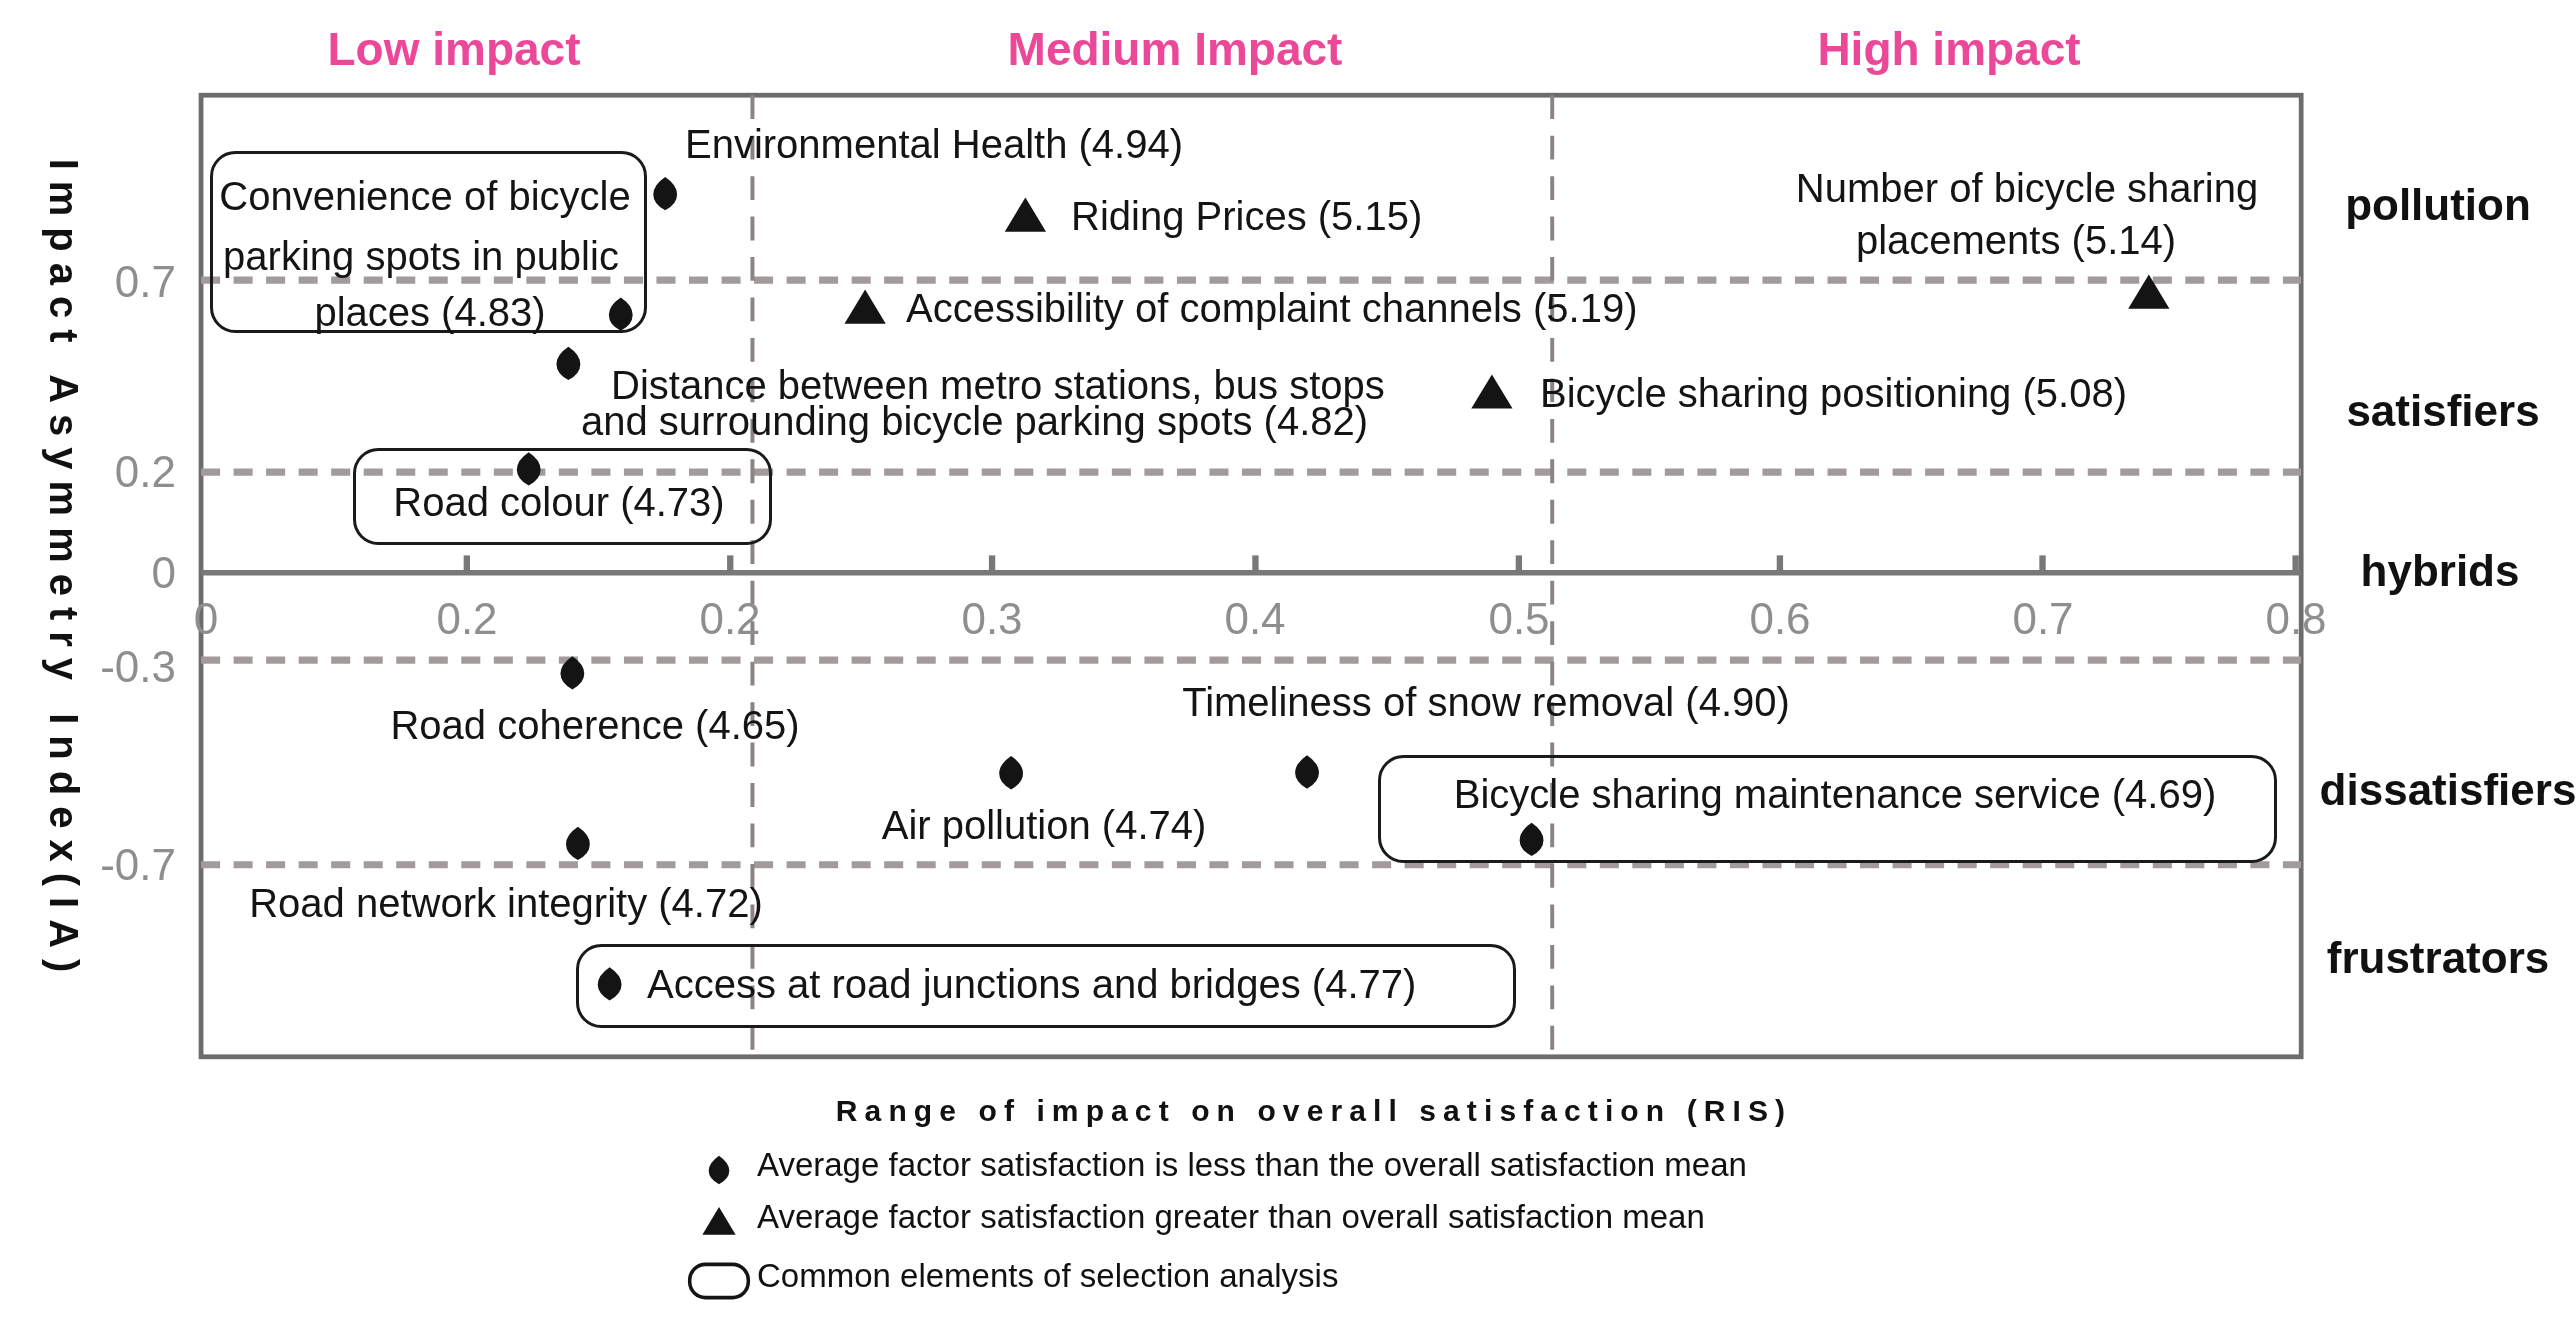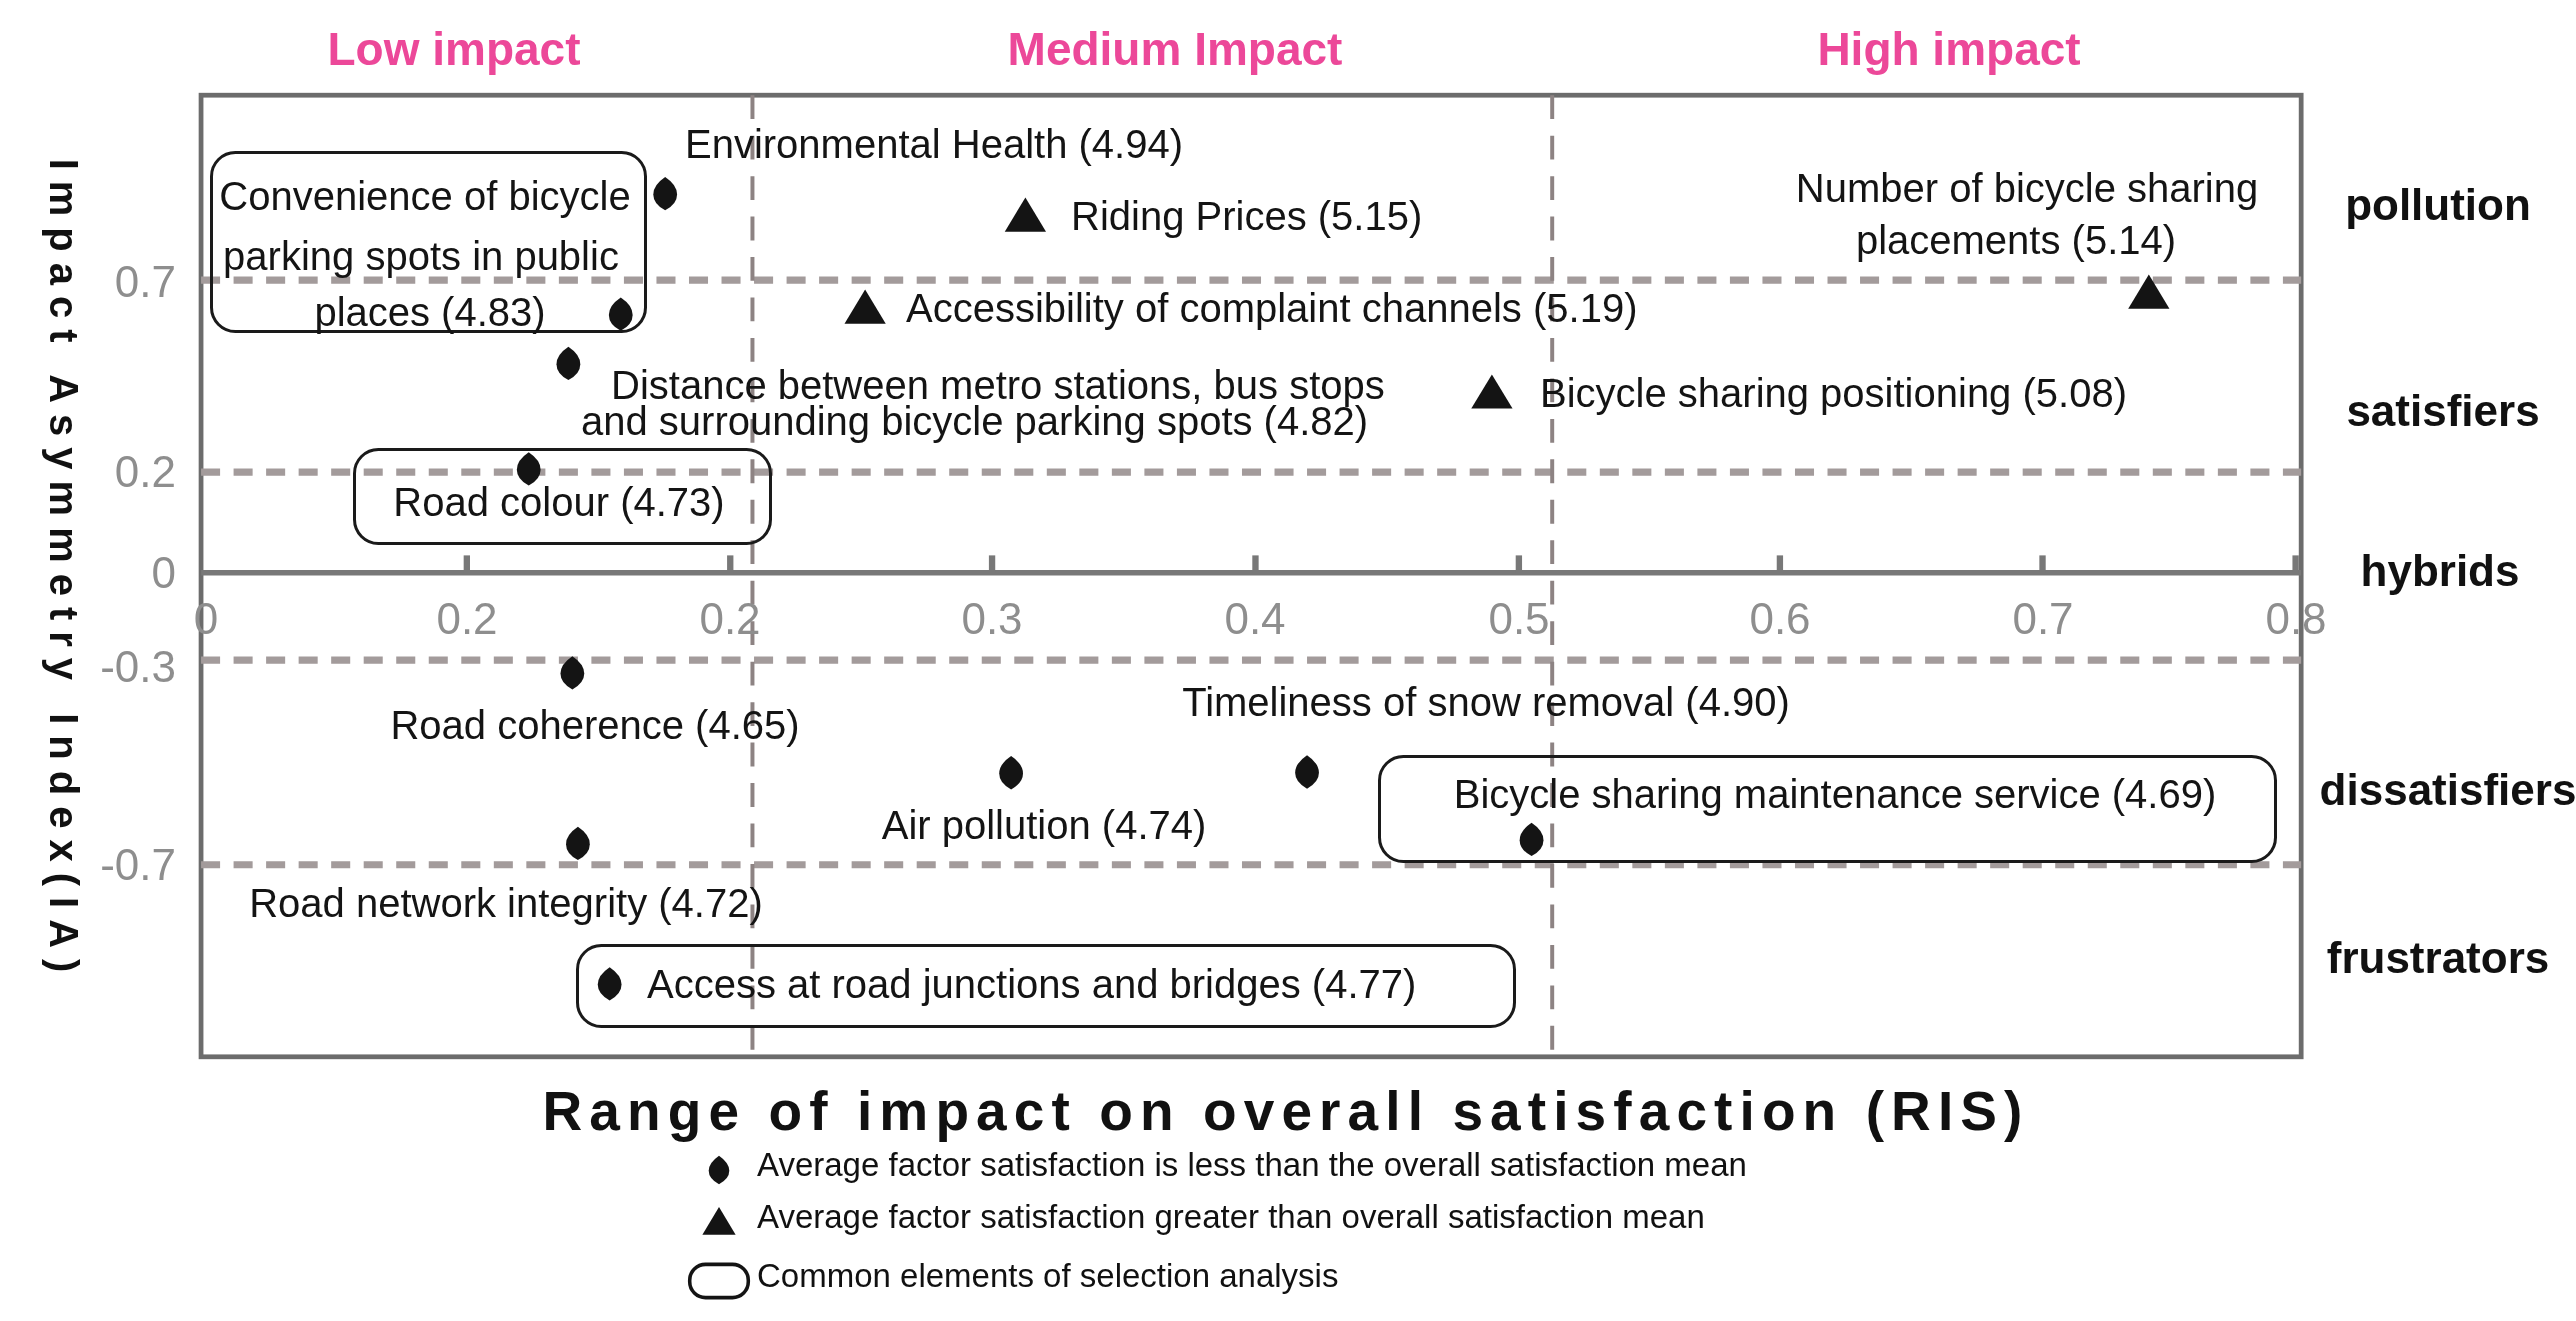--- a/index.html
+++ b/index.html
@@ -9,22 +9,22 @@
   .lbl{position:absolute;white-space:nowrap;font-size:40px;font-weight:500;color:#141414;
        transform:translate(-50%,-50%);line-height:1.05;}
   .lbl.left{transform:translate(0,-50%);}
   .cbox{position:absolute;border:3.2px solid #1a1a1a;border-radius:25.4px;background:transparent;}
   .hdr{position:absolute;font-size:46px;font-weight:600;color:#ec4899;transform:translate(-50%,-50%);white-space:nowrap;}
   .zone{position:absolute;font-size:44px;font-weight:700;color:#111;transform:translate(-50%,-50%);white-space:nowrap;}
   .ytick{position:absolute;font-size:44px;font-weight:500;color:#8e8e8e;transform:translate(-100%,-50%);white-space:nowrap;}
   .xtick{position:absolute;font-size:44px;font-weight:500;color:#8e8e8e;transform:translate(-50%,0);white-space:nowrap;}
   .ytitle{position:absolute;left:63px;top:571px;transform:translate(-50%,-50%) rotate(90deg);
           font-size:40px;font-weight:600;letter-spacing:11px;white-space:nowrap;color:#111;}
-  .xtitle{position:absolute;left:1286px;top:1111px;transform:translate(-50%,-50%);
-          font-size:55px;font-weight:600;letter-spacing:7.1px;white-space:nowrap;color:#111;}
+  .xtitle{position:absolute;left:1314px;top:1111px;transform:translate(-50%,-50%);
+          font-size:30px;font-weight:600;letter-spacing:7.1px;white-space:nowrap;color:#111;}
   .legend-row{position:absolute;display:flex;transform:translate(0,-50%);}
   .legend-marker{width:76px;display:flex;justify-content:center;align-items:center;}
   .legend-text{font-size:33px;font-weight:400;color:#111;white-space:nowrap;}
 </style>
 </head>
 <body>
 
 <div class="stage">
   <svg id="plot" width="2576" height="1321" viewBox="0 0 3246 1665">
       <rect x="253" y="120" width="2647" height="1212" fill="none" stroke="#6c6c6c" stroke-width="6"></rect>

